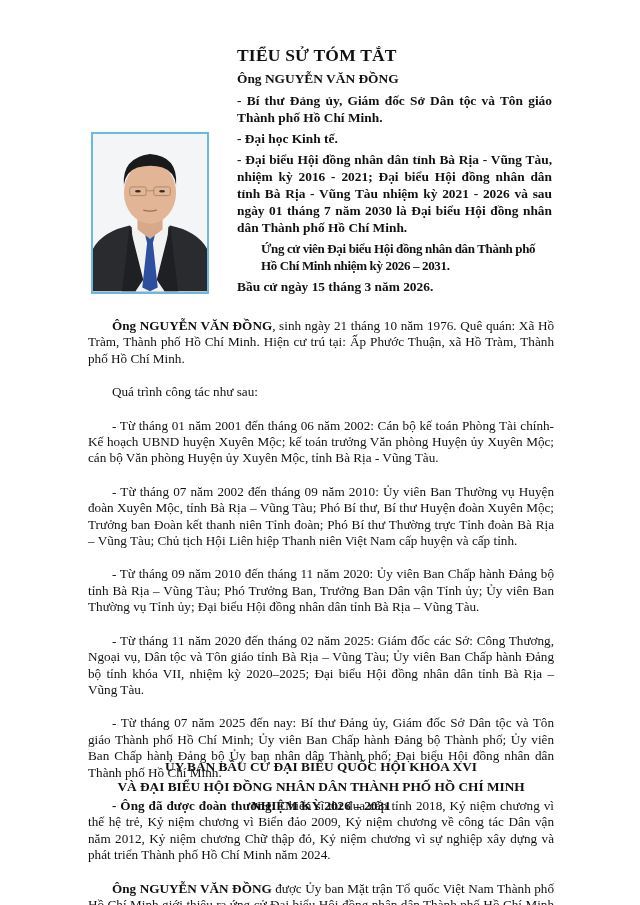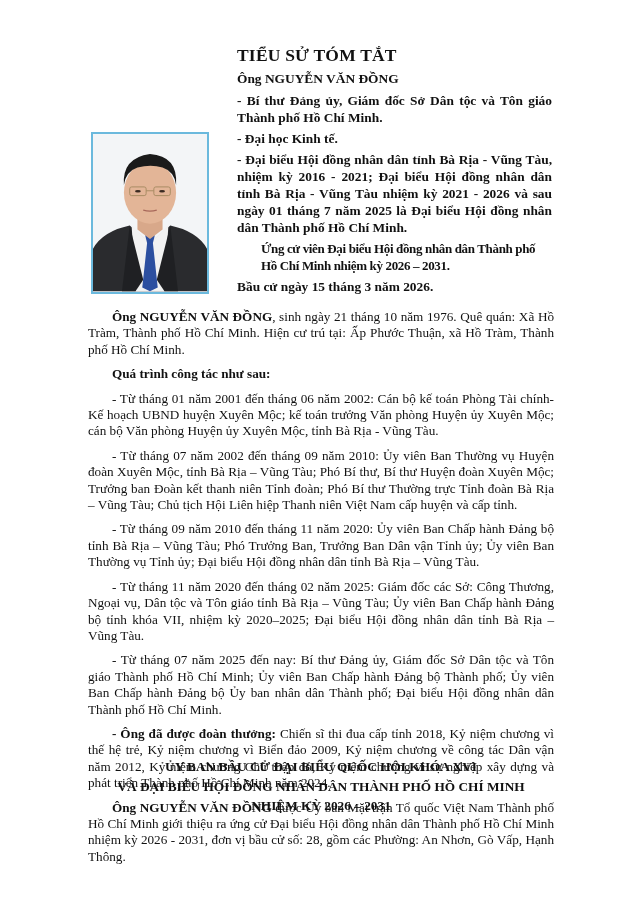--- a/index.html
+++ b/index.html
@@ -29,23 +29,23 @@
     }
     .header-block p { margin: 0 0 4px 0; }
     .header-block .name { margin-bottom: 5px; }
     .header-block .justify { text-align: justify; }
     .header-block .cand { font-size: 13px; letter-spacing: -0.35px; line-height: 17px; margin-left: 24px; }
 
     .body {
       position: absolute; left: 88px; top: 289px; width: 466px;
       font-size: 13.2px; line-height: 16.4px; text-align: justify;
     }
-    .body p { margin: 8px 0 4px 0; text-indent: 24px; }
+    .body p { margin: 17px 0 4px 0; text-indent: 24px; }
     .body .b { font-weight: bold; }
-    .body .sec { font-weight: bold; margin-bottom: 4px; }
+    .body .sec { font-weight: normal; margin-bottom: 4px; }
 
     .footer {
       position: absolute; left: 88px; top: 745px; width: 466px;
       text-align: center; font-weight: bold; font-size: 13.3px; line-height: 19.5px;
     }
     .footer div { white-space: nowrap; }
   </style>
 </head>
 <body>
 
@@ -80,21 +80,21 @@
       <ellipse cx="71.5" cy="58.5" rx="3" ry="1.4" fill="#3a2a22"></ellipse>
 
       <path d="M52 78 Q59 80 66 78" stroke="#a8685a" stroke-width="1.4" fill="none"></path>
     </svg>
   </div>
 
   <div class="header-block">
     <p class="name">Ông NGUYỄN VĂN ĐỒNG</p>
     <p class="justify">- Bí thư Đảng ủy, Giám đốc Sở Dân tộc và Tôn giáo Thành phố Hồ Chí Minh.</p>
     <p>- Đại học Kinh tế.</p>
-    <p class="justify">- Đại biểu Hội đồng nhân dân tỉnh Bà Rịa - Vũng Tàu, nhiệm kỳ 2016 - 2021; Đại biểu Hội đồng nhân dân tỉnh Bà Rịa - Vũng Tàu nhiệm kỳ 2021 - 2026 và sau ngày 01 tháng 7 năm 2025 là Đại biểu Hội đồng nhân dân Thành phố Hồ Chí Minh.</p>
+    <p class="justify">- Đại biểu Hội đồng nhân dân tỉnh Bà Rịa - Vũng Tàu, nhiệm kỳ 2016 - 2021; Đại biểu Hội đồng nhân dân tỉnh Bà Rịa - Vũng Tàu nhiệm kỳ 2021 - 2026 và sau ngày 01 tháng 7 năm 2030 là Đại biểu Hội đồng nhân dân Thành phố Hồ Chí Minh.</p>
     <p class="cand">Ứng cử viên Đại biểu Hội đồng nhân dân Thành phố Hồ Chí Minh nhiệm kỳ 2026 – 2031.</p>
     <p>Bầu cử ngày 15 tháng 3 năm 2026.</p>
   </div>
 
   <div class="body">
     <p><span class="b">Ông NGUYỄN VĂN ĐỒNG</span><span>, sinh ngày 21 tháng 10 năm 1976. Quê quán: Xã Hồ Tràm, Thành phố Hồ Chí Minh. Hiện cư trú tại: Ấp Phước Thuận, xã Hồ Tràm, Thành phố Hồ Chí Minh.</span></p>
     <p class="sec">Quá trình công tác như sau:</p>
     <p>- Từ tháng 01 năm 2001 đến tháng 06 năm 2002: Cán bộ kế toán Phòng Tài chính- Kế hoạch UBND huyện Xuyên Mộc; kế toán trưởng Văn phòng Huyện ủy Xuyên Mộc; cán bộ Văn phòng Huyện ủy Xuyên Mộc, tỉnh Bà Rịa - Vũng Tàu.</p>
     <p>- Từ tháng 07 năm 2002 đến tháng 09 năm 2010: Ủy viên Ban Thường vụ Huyện đoàn Xuyên Mộc, tỉnh Bà Rịa – Vũng Tàu; Phó Bí thư, Bí thư Huyện đoàn Xuyên Mộc; Trưởng ban Đoàn kết thanh niên Tỉnh đoàn; Phó Bí thư Thường trực Tỉnh đoàn Bà Rịa – Vũng Tàu; Chủ tịch Hội Liên hiệp Thanh niên Việt Nam cấp huyện và cấp tỉnh.</p>
     <p>- Từ tháng 09 năm 2010 đến tháng 11 năm 2020: Ủy viên Ban Chấp hành Đảng bộ tỉnh Bà Rịa – Vũng Tàu; Phó Trưởng Ban, Trưởng Ban Dân vận Tỉnh ủy; Ủy viên Ban Thường vụ Tỉnh ủy; Đại biểu Hội đồng nhân dân tỉnh Bà Rịa – Vũng Tàu.</p>

